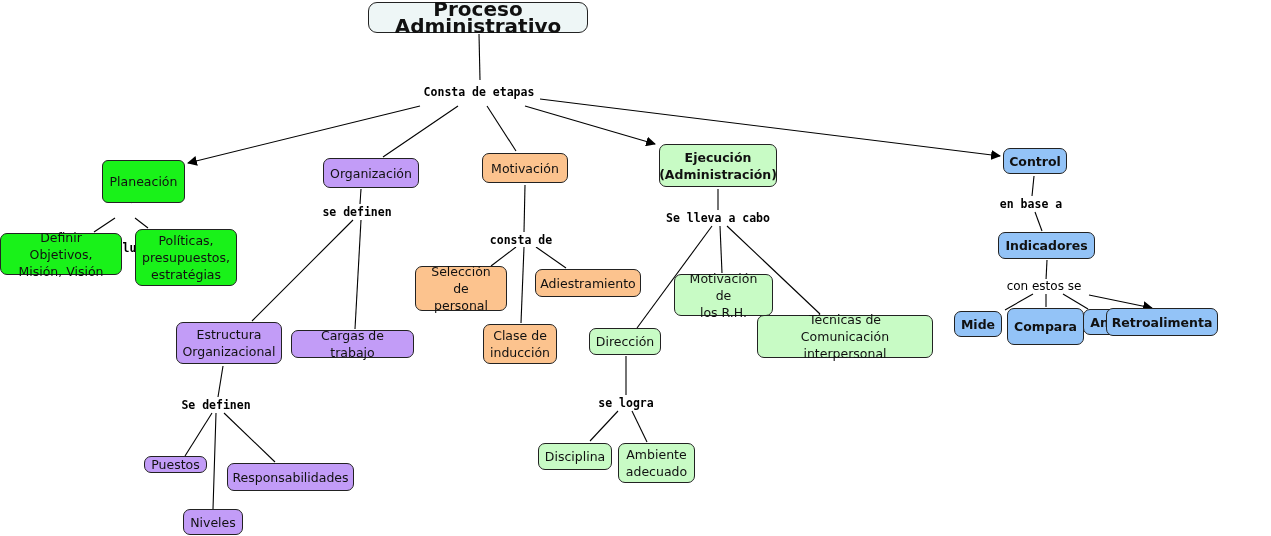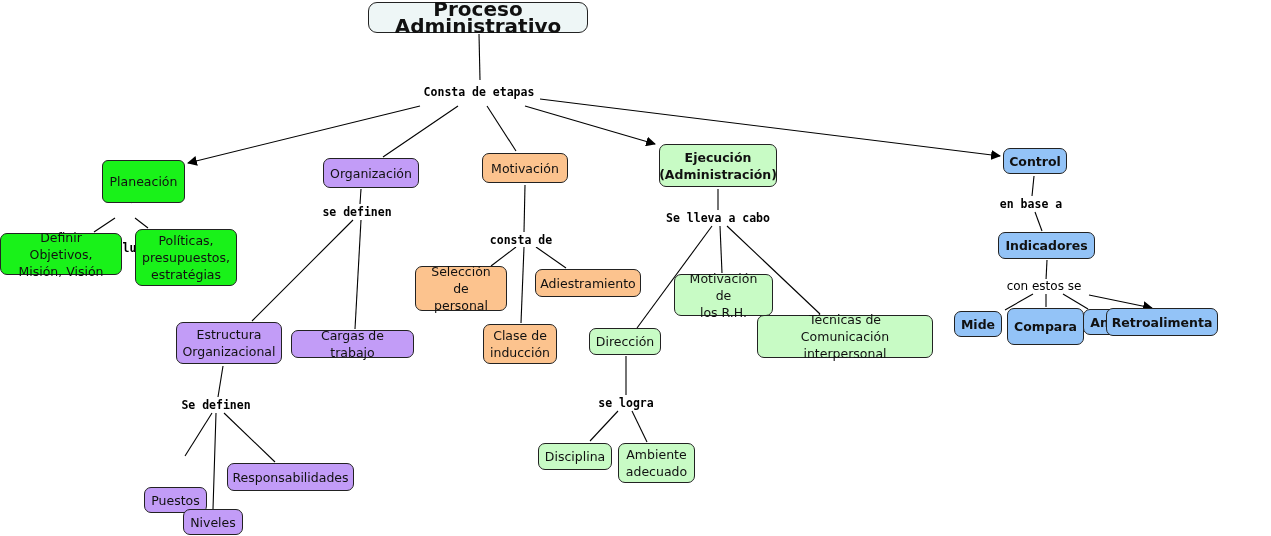--- a/index.html
+++ b/index.html
@@ -76,21 +76,21 @@
 <div class="node green" style="left:135px;top:229px;width:102px;height:57px;">Políticas,
 presupuestos,
 estratégias</div>
 
 <div class="node purple" style="left:311px;top:158px;width:96px;height:30px;margin-left:12px;">Organización</div>
 <span class="lbl" style="left:357px;top:205px;">se definen</span>
 <div class="node purple" style="left:176px;top:322px;width:106px;height:42px;">Estructura
 Organizacional</div>
 <div class="node purple" style="left:291px;top:330px;width:123px;height:28px;">Cargas de trabajo</div>
 <span class="lbl" style="left:216px;top:398px;">Se definen</span>
-<div class="node purple" style="left:144px;top:456px;width:63px;height:26px;margin-top:31px;">Puestos</div>
+<div class="node purple" style="left:144px;top:456px;width:63px;height:17px;">Puestos</div>
 <div class="node purple" style="left:227px;top:463px;width:127px;height:28px;">Responsabilidades</div>
 <div class="node purple" style="left:183px;top:509px;width:60px;height:26px;">Niveles</div>
 
 <div class="node orange" style="left:482px;top:153px;width:86px;height:30px;">Motivación</div>
 <span class="lbl" style="left:521px;top:233px;">consta de</span>
 <div class="node orange" style="left:415px;top:266px;width:92px;height:45px;">Selección de
 personal</div>
 <div class="node orange" style="left:535px;top:269px;width:106px;height:28px;">Adiestramiento</div>
 <div class="node orange" style="left:483px;top:324px;width:74px;height:40px;">Clase de
 inducción</div>

